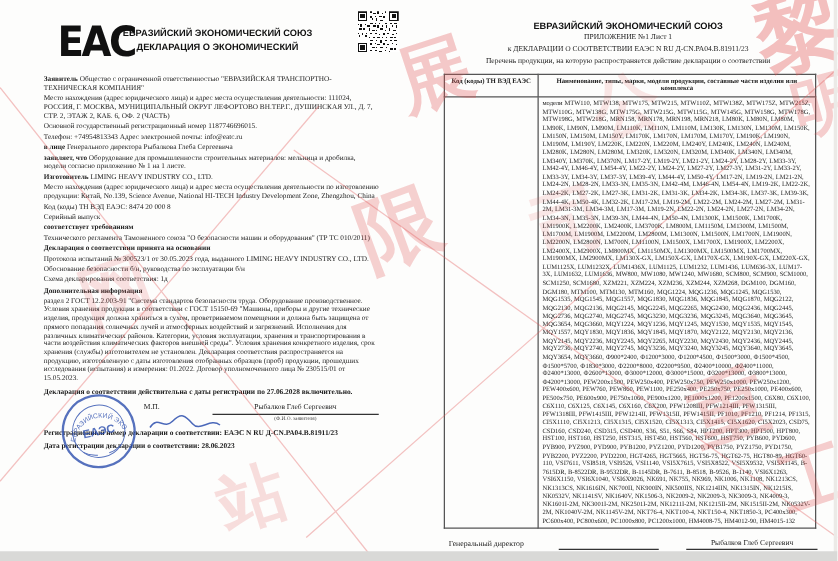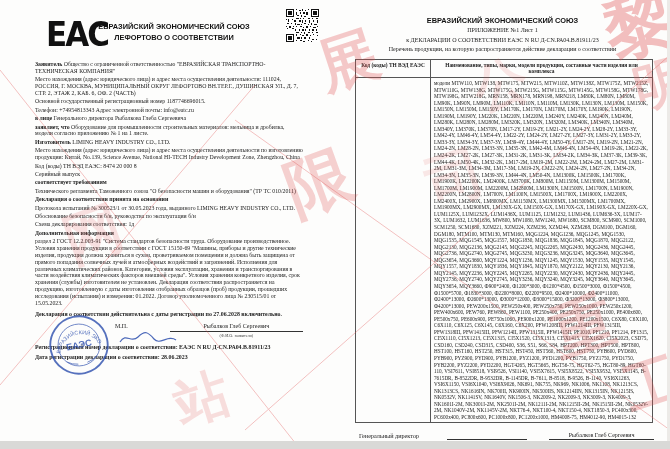--- a/index.html
+++ b/index.html
@@ -85,21 +85,21 @@
 </style>
 </head>
 <body>
 
 <div class="page" id="page-left">
 
   <div class="eac-logo">ЕАС</div>
 
   <div class="decl-header">
     <div>ЕВРАЗИЙСКИЙ ЭКОНОМИЧЕСКИЙ СОЮЗ</div>
-    <div>ЛЕФОРТОВО О СООТВЕТСТВИИ</div>
+    <div>ДЕКЛАРАЦИЯ О ЭКОНОМИЧЕСКИЙ</div>
   </div>
 
   <svg class="qr" viewBox="0 0 29 29" shape-rendering="crispEdges">
     <rect x="0" y="0" width="29" height="29" fill="#fff"></rect>
     <g fill="#111">
       <rect x="0" y="0" width="7" height="7"></rect>
         <rect x="22" y="0" width="7" height="7"></rect>
         <rect x="0" y="22" width="7" height="7"></rect>
       <rect x="1" y="1" width="5" height="5" fill="#fff"></rect>
         <rect x="23" y="1" width="5" height="5" fill="#fff"></rect>

